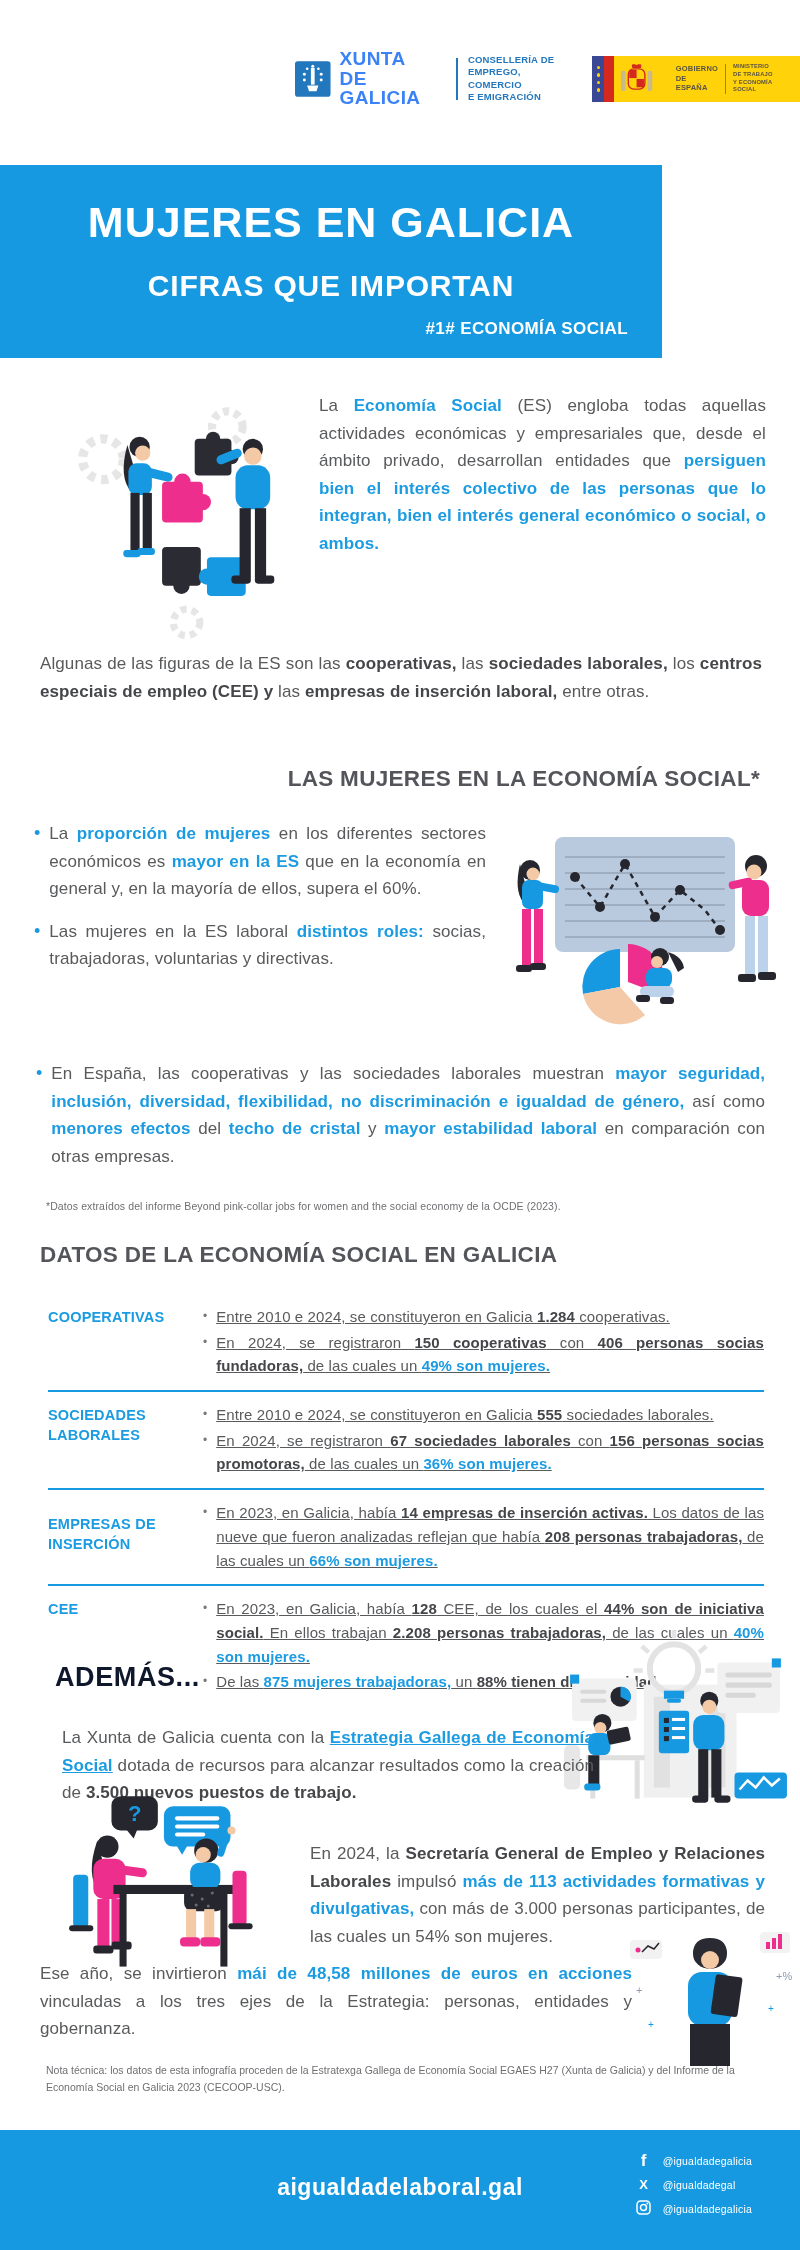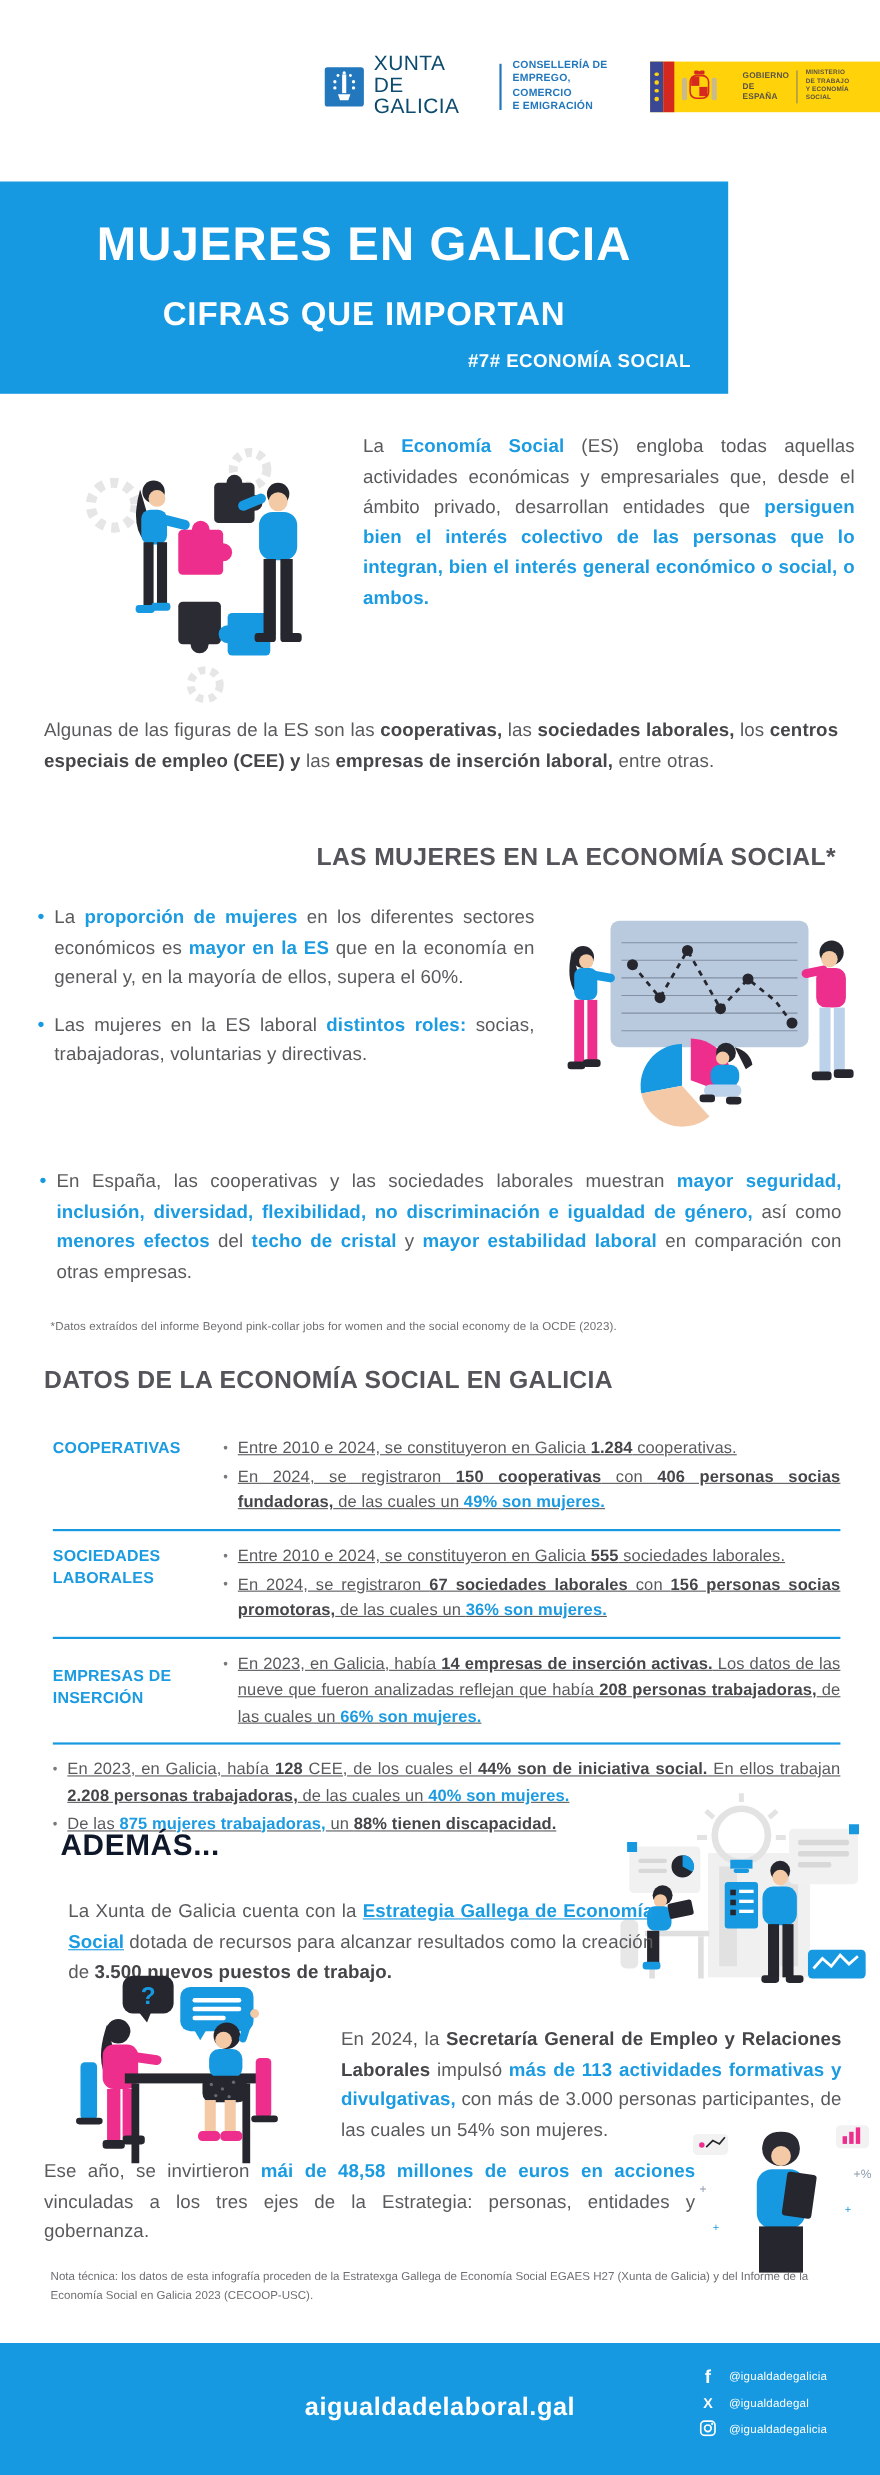--- a/index.html
+++ b/index.html
@@ -11,21 +11,21 @@
   p{margin:0;text-align:justify;font-size:17px;line-height:1.62;letter-spacing:0.1px;}
   .small{font-size:15px;line-height:1.58;text-decoration:underline;}
   .b{font-weight:700;color:#454649;}
   .bb{font-weight:700;color:#1B9BE1;}
   .link{font-weight:700;color:#1B9BE1;text-decoration:underline;cursor:pointer;}
 
   
   .header{position:absolute;top:0;left:0;right:0;height:157px;display:flex;align-items:center;padding-left:295px;box-sizing:border-box;}
   .xunta{display:flex;align-items:center;}
   .x-icon{width:38px;height:38px;}
-  .x-name{margin-left:9px;color:#0c4a6e;font-weight:400;font-size:19px;line-height:1.04;letter-spacing:0.4px;}
+  .x-name{margin-left:9px;color:#3b82f6;font-weight:700;font-size:19px;line-height:1.04;letter-spacing:0.4px;}
   .x-sep{width:2px;height:42px;background:#2377BD;margin:0 10px;}
   .x-dept{color:#2377BD;font-weight:700;font-size:9.5px;line-height:1.3;letter-spacing:0.2px;}
   .es-logo{display:flex;align-items:stretch;background:#FFD20A;height:46px;margin-left:22px;padding-right:8px;}
   .es-eu{width:13px;background:#3A4795;display:flex;flex-direction:column;align-items:center;justify-content:center;gap:4px;}
   .es-eu i{width:3.5px;height:3.5px;background:#FFD20A;border-radius:50%;display:block;}
   .es-red{width:10px;background:#D5281E;}
   .es-arms{margin:4px 4px 4px 6px;}
   .es-gob{align-self:center;font-size:7.5px;font-weight:700;color:#5a5344;line-height:1.3;letter-spacing:0.2px;margin-left:19px;}
   .es-sep{width:1px;background:#8a8068;margin:8px 7px;}
   .es-min{align-self:center;font-size:5.8px;font-weight:700;color:#5a5344;line-height:1.35;letter-spacing:0.2px;}
@@ -122,21 +122,21 @@
       <div>MINISTERIO</div>
       <div>DE TRABAJO</div>
       <div>Y ECONOMÍA SOCIAL</div>
     </div>
   </div>
 </div>
 
 <div class="banner">
   <div class="banner-title">MUJERES EN GALICIA</div>
   <div class="banner-subtitle">CIFRAS QUE IMPORTAN</div>
-  <div class="banner-edition">#7# ECONOMÍA SOCIAL</div>
+  <div class="banner-edition">#1# ECONOMÍA SOCIAL</div>
 </div>
 
 <svg class="abs" style="top:396px;left:64px;" width="240" height="255" viewBox="0 0 235 250">
   <g fill="none" stroke="#E6E6E6">
     <circle cx="38" cy="62" r="20" stroke-width="9" stroke-dasharray="7 6"></circle>
     <circle cx="160" cy="30" r="15" stroke-width="8" stroke-dasharray="6 5"></circle>
     <circle cx="120" cy="222" r="13" stroke-width="7" stroke-dasharray="6 5"></circle>
   </g>
   <path d="M62 48 q-9 32 4 46 l8 -5 z" fill="#26262E"></path>
   <circle cx="74" cy="50" r="10" fill="#26262E"></circle>
@@ -160,21 +160,21 @@
   <circle cx="185" cy="52" r="10" fill="#26262E"></circle>
   <circle cx="185" cy="59" r="8.5" fill="#F3C9A6"></circle>
   <rect x="168" y="68" width="34" height="43" rx="12" fill="#1699E1"></rect>
   <rect x="148" y="60" width="26" height="9" rx="4.5" fill="#1699E1" transform="rotate(-22 148 60)"></rect>
   <rect x="172" y="110" width="11" height="68" fill="#26262E"></rect>
   <rect x="187" y="110" width="11" height="68" fill="#26262E"></rect>
   <rect x="164" y="176" width="19" height="8" rx="3" fill="#26262E"></rect>
   <rect x="187" y="176" width="19" height="8" rx="3" fill="#26262E"></rect>
 </svg>
 
-<p class="abs" style="top:392px;left:330px;width:447px;"><span>La </span><span class="bb">Economía Social</span><span> (ES) engloba todas aquellas actividades económicas y empresariales que, desde el ámbito privado, desarrollan entidades que </span><span class="bb">persiguen bien el interés colectivo de las personas que lo integran, bien el interés general económico o social, o ambos.</span></p>
+<p class="abs" style="top:392px;left:319px;width:447px;"><span>La </span><span class="bb">Economía Social</span><span> (ES) engloba todas aquellas actividades económicas y empresariales que, desde el ámbito privado, desarrollan entidades que </span><span class="bb">persiguen bien el interés colectivo de las personas que lo integran, bien el interés general económico o social, o ambos.</span></p>
 
 <p class="abs" style="top:650px;left:40px;width:722px;"><span>Algunas de las figuras de la ES son las </span><span class="b">cooperativas,</span><span> las </span><span class="b">sociedades laborales,</span><span> los </span><span class="b">centros especiais de empleo (CEE) y</span><span> las </span><span class="b">empresas de inserción laboral,</span><span> entre otras.</span></p>
 
 <div class="abs h-sec" style="top:766px;left:240px;width:520px;text-align:right;">LAS MUJERES EN LA ECONOMÍA SOCIAL*</div>
 
 <div class="abs wlist" style="top:820px;left:34px;width:452px;">
   <div class="w-item">
     <span class="w-dot">•</span>
     <p><span>La </span><span class="bb">proporción de mujeres</span><span> en los diferentes sectores económicos es </span><span class="bb">mayor en la ES</span><span> que en la economía en general y, en la mayoría de ellos, supera el 60%.</span></p>
   </div>
@@ -280,20 +280,21 @@
     </div>
     <div class="t-content">
       <div class="t-item">
         <span class="t-dot">•</span>
         <p class="small"><span>En 2023, en Galicia, había </span><span class="b">14 empresas de inserción activas.</span><span> Los datos de las nueve que fueron analizadas reflejan que había </span><span class="b">208 personas trabajadoras,</span><span> de las cuales un </span><span class="bb">66% son mujeres.</span></p>
       </div>
     </div>
   </div>
   <div class="t-div"></div>
   <div class="t-row">
+    <div class="t-label">CEE</div>
     <div class="t-content">
       <div class="t-item">
         <span class="t-dot">•</span>
         <p class="small"><span>En 2023, en Galicia, había </span><span class="b">128</span><span> CEE, de los cuales el </span><span class="b">44% son de iniciativa social.</span><span> En ellos trabajan </span><span class="b">2.208 personas trabajadoras,</span><span> de las cuales un </span><span class="bb">40% son mujeres.</span></p>
       </div>
       <div class="t-item">
         <span class="t-dot">•</span>
         <p class="small"><span>De las </span><span class="bb">875 mujeres trabajadoras,</span><span> un </span><span class="b">88% tienen discapacidad.</span></p>
       </div>
     </div>

